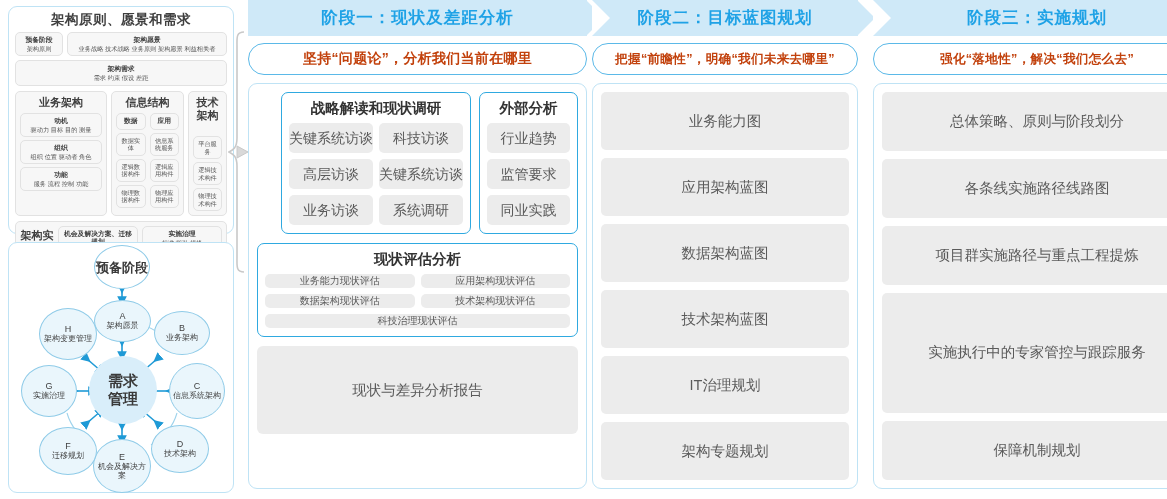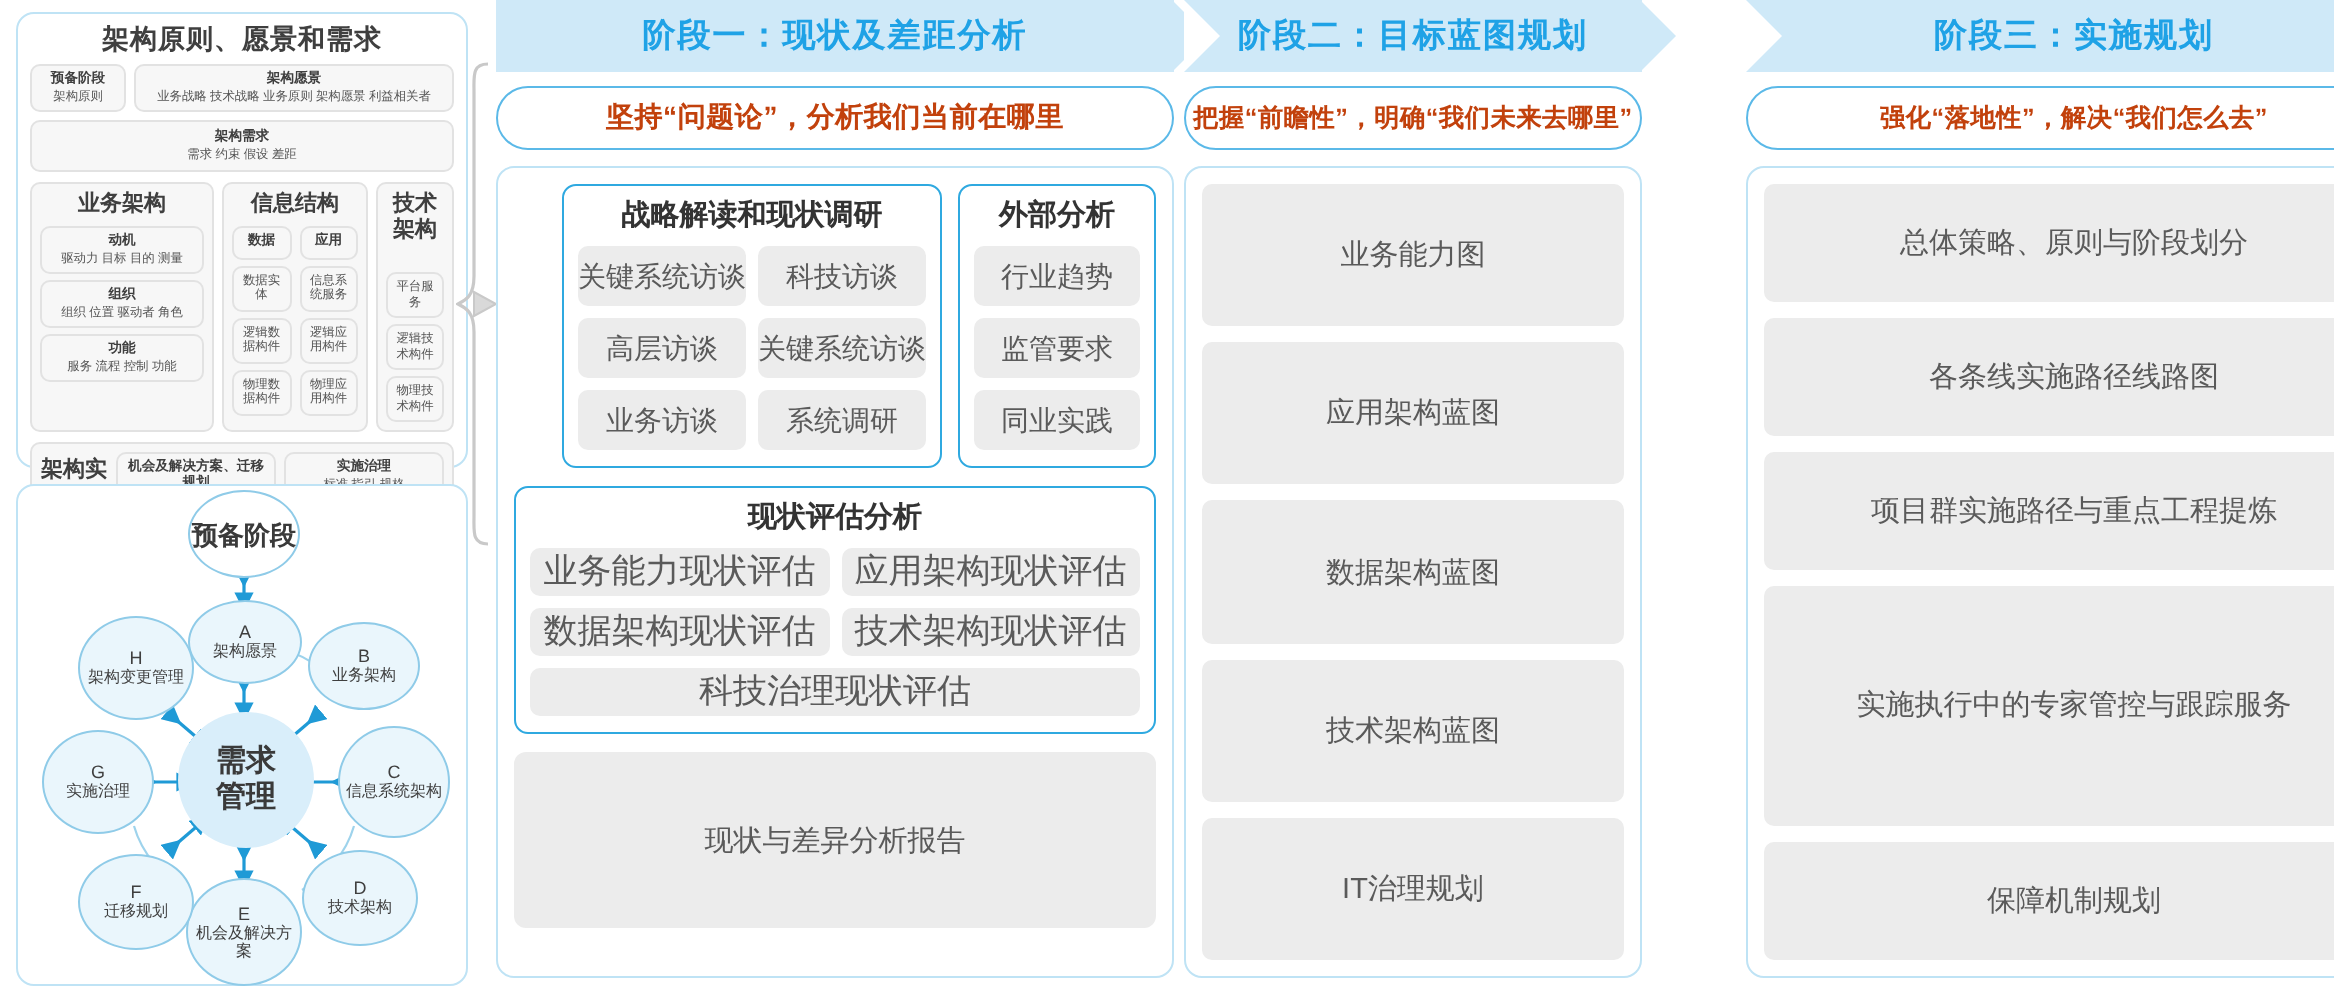--- a/index.html
+++ b/index.html
@@ -73,21 +73,21 @@
   .cnode.big .t{font-size:15px;line-height:18px;color:#3a3a3a;font-weight:bold;}
   .cnode.prep{background:#fff;border:1px solid #8fcbe8;}
   .cnode.prep .t{font-size:13px;line-height:15px;font-weight:bold;color:#3a3a3a;}
 
   
   .brace{position:absolute;left:228px;top:30px;width:22px;height:244px;}
 
   
   .phase{position:absolute;top:0;}
   .p1{left:248px;width:339px;}
-  .p2{left:592px;width:229px;}
+  .p2{left:592px;width:266px;}
   .p3{left:873px;width:328px;}
 
   .banner{
     position:relative;height:36px;background:#cfe9f8;
     display:flex;align-items:center;justify-content:center;
     color:#1fa2e6;font-weight:bold;font-size:16.5px;letter-spacing:1px;
   }
   .banner .tip{
     position:absolute;right:-17px;top:0;width:18px;height:36px;
     background:#cfe9f8;z-index:2;
@@ -122,21 +122,21 @@
   .ic-title{
     text-align:center;font-weight:bold;font-size:14.5px;line-height:17px;
     color:#333;margin-bottom:6px;
   }
   .chip{
     background:#ececec;border-radius:5px;
     display:flex;align-items:center;justify-content:center;
     text-align:center;color:#5a5a5a;box-sizing:border-box;
   }
   .chip.g{font-size:14px;line-height:17px;height:30px;}
-  .chip.g2{font-size:17px;line-height:16px;height:24px;}
+  .chip.g2{font-size:10px;line-height:16px;height:14px;}
   .chipgrid{display:flex;flex-direction:column;gap:6px;}
   .chiprow{display:flex;gap:6px;}
   .chiprow>.chip{flex:1;}
 
   .p1-top{display:flex;gap:8px;padding-left:24px;}
   .p1-left{flex:1;}
   .p1-right{flex:0 0 99px;}
 
   .bigchip{
     margin-top:9px;background:#ececec;border-radius:6px;height:88px;
@@ -398,20 +398,21 @@
     </div>
     <div class="subhead sm">把握“前瞻性”，明确“我们未来去哪里”</div>
 
     <div class="body-card">
       <div class="stacklist">
         <div class="chip">业务能力图</div>
         <div class="chip">应用架构蓝图</div>
         <div class="chip">数据架构蓝图</div>
         <div class="chip">技术架构蓝图</div>
         <div class="chip">IT治理规划</div>
+        <div class="chip">架构专题规划</div>
       </div>
     </div>
   </div>
 
   <div class="phase p3">
     <div class="banner">
       <div class="notch"></div>
       <span class="label">阶段三：实施规划</span>
     </div>
     <div class="subhead sm">强化“落地性”，解决“我们怎么去”</div>

